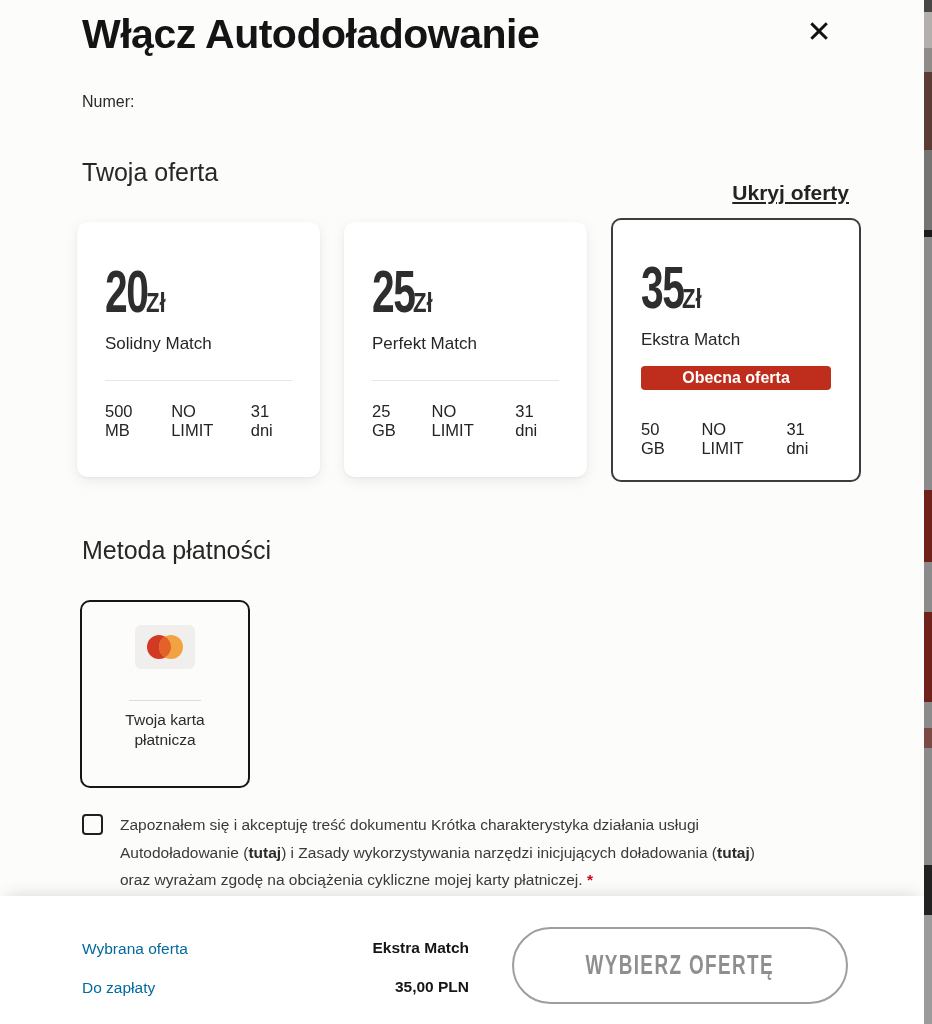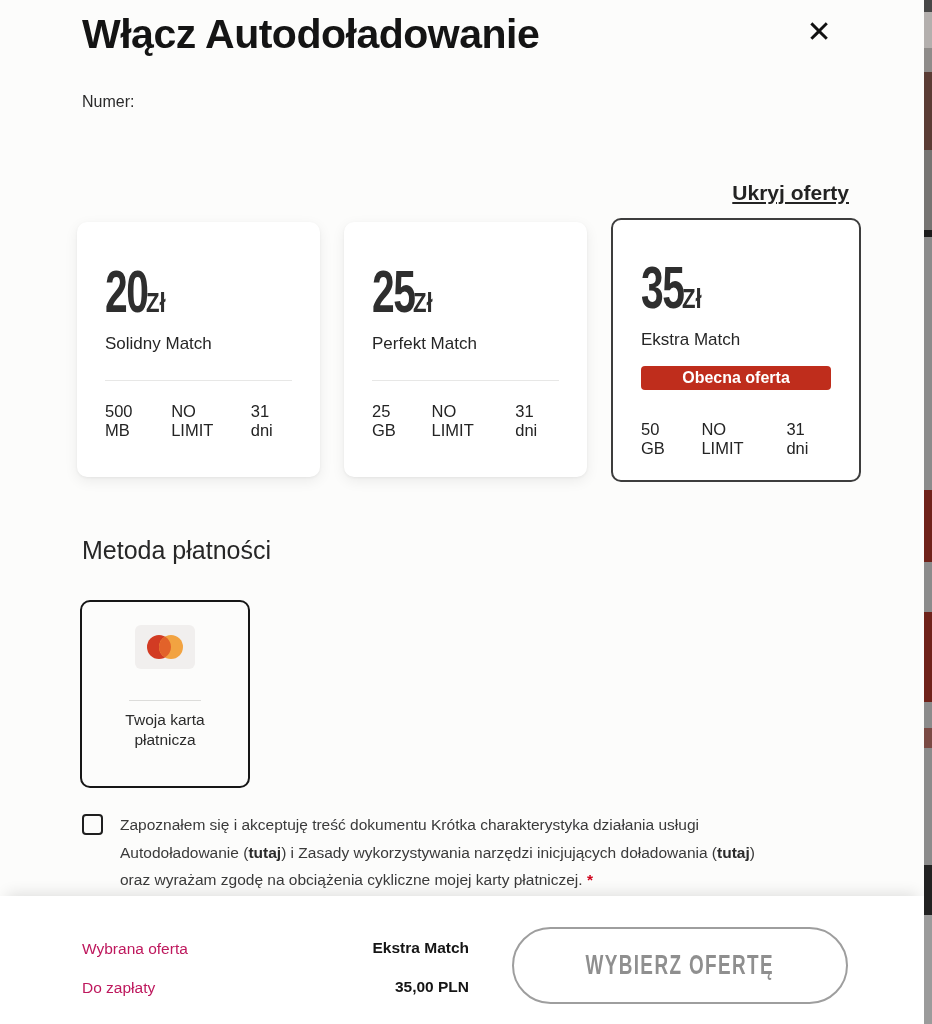--- a/index.html
+++ b/index.html
@@ -100,21 +100,21 @@
   .consent-text {
     margin-left:17px; width:772px; font-size:15.5px; line-height:27.5px; color:#3a3a3a;
   }
   .consent-link { font-weight:700; color:#2b2b2b; cursor:pointer; }
   .required { color:#d0021b; font-weight:700; }
 
   .footer {
     position:absolute; left:0; right:0; bottom:0; height:128px; background:#ffffff;
     box-shadow:0 -9px 14px -7px rgba(0,0,0,0.12);
   }
-  .footer-label { position:absolute; left:82px; font-size:15.5px; color:#be185d; }
+  .footer-label { position:absolute; left:82px; font-size:15.5px; color:#0369a1; }
   .footer-label.l1 { top:44px; }
   .footer-label.l2 { top:83px; }
   .footer-value { position:absolute; left:290px; width:179px; text-align:right; font-size:15.5px; font-weight:700; color:#151515; }
   .footer-value.v1 { top:43px; }
   .footer-value.v2 { top:82px; }
   .submit-btn {
     position:absolute; left:512px; top:31px; width:336px; height:77px;
     border:2px solid #9e9e9e; border-radius:40px; background:#ffffff;
     cursor:pointer; display:flex; align-items:center; justify-content:center;
   }
@@ -126,20 +126,21 @@
 </head>
 <body>
 
 <div class="modal">
 
   <h1 class="title">Włącz Autodoładowanie</h1>
   <button class="close-btn">✕</button>
 
   <div class="numer">Numer:</div>
 
+  <h2 class="section-heading offers-heading">Twoja oferta</h2>
   <a class="hide-offers">Ukryj oferty</a>
 
   <div class="cards">
 
     <div class="card">
       <div class="price">
         <span class="price-num">20</span>
         <span class="price-cur">Zł</span>
       </div>
       <div class="card-name">Solidny Match</div>

